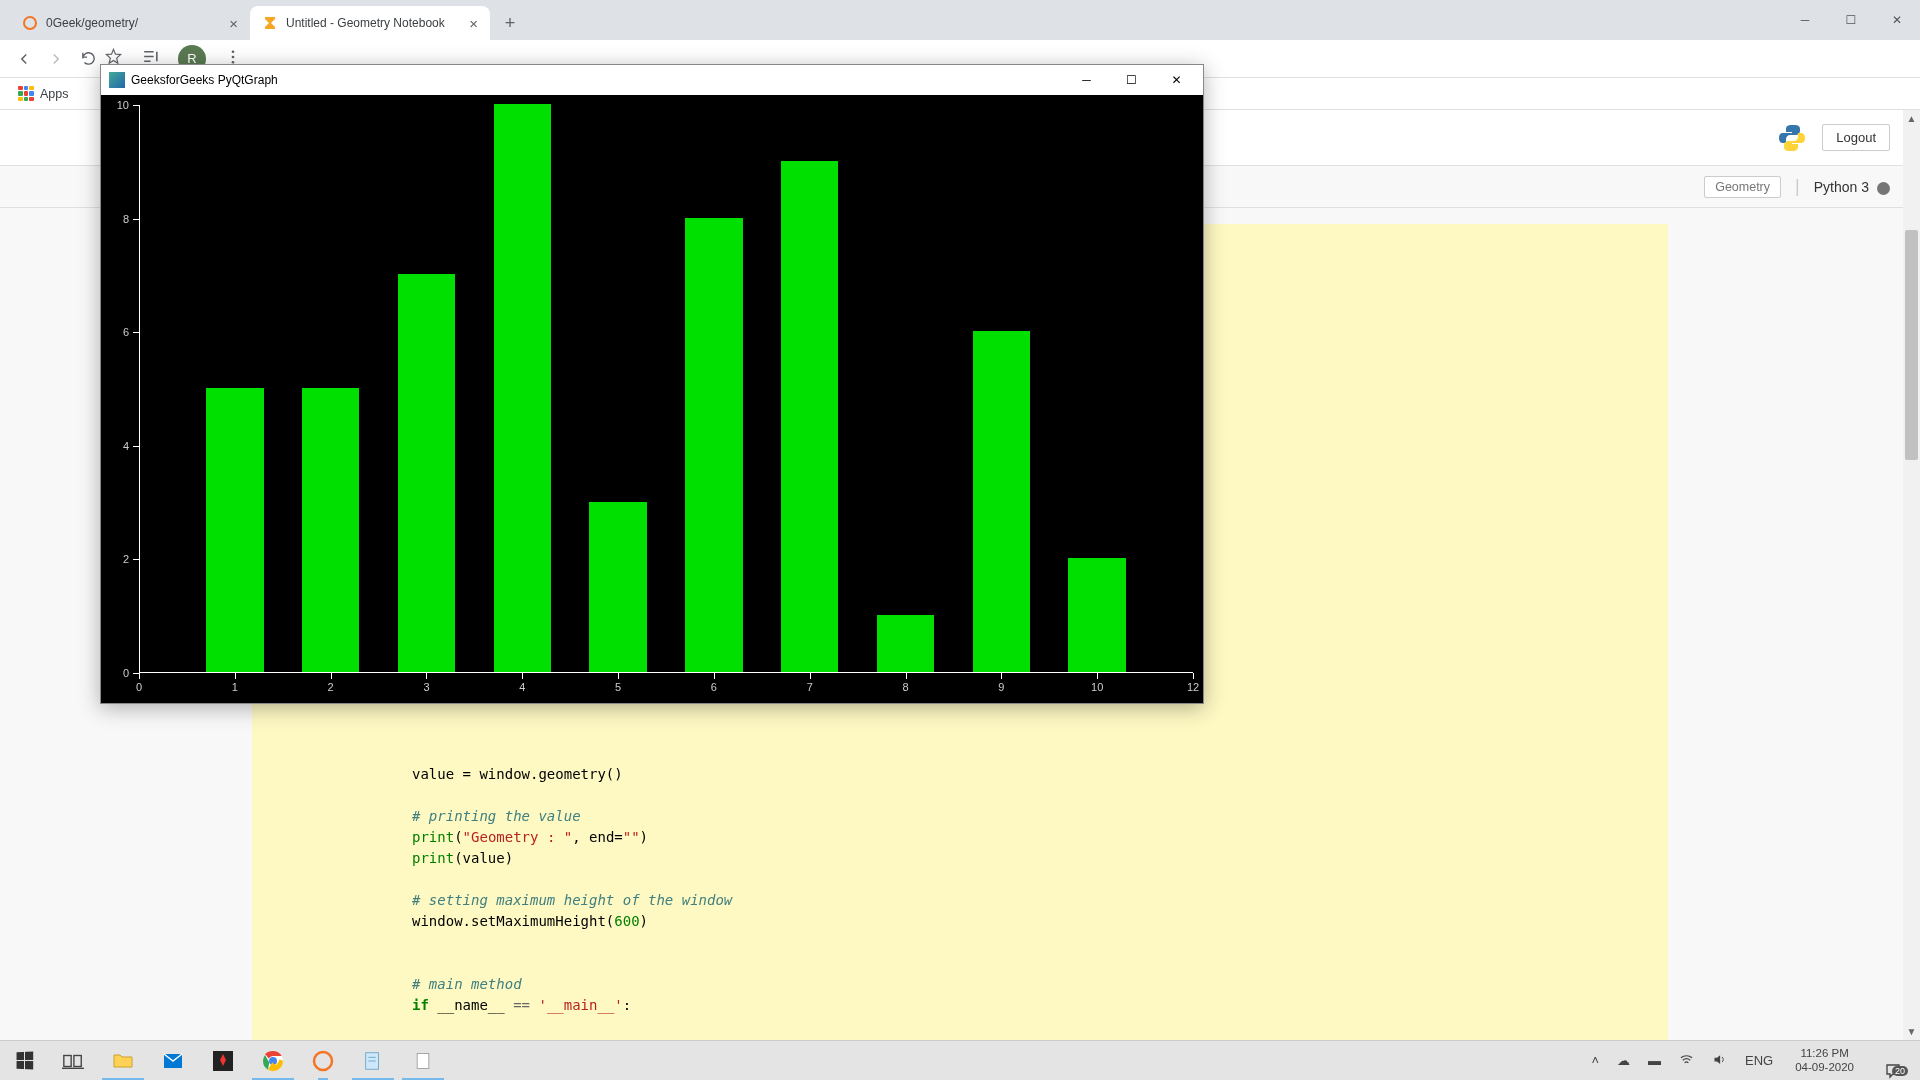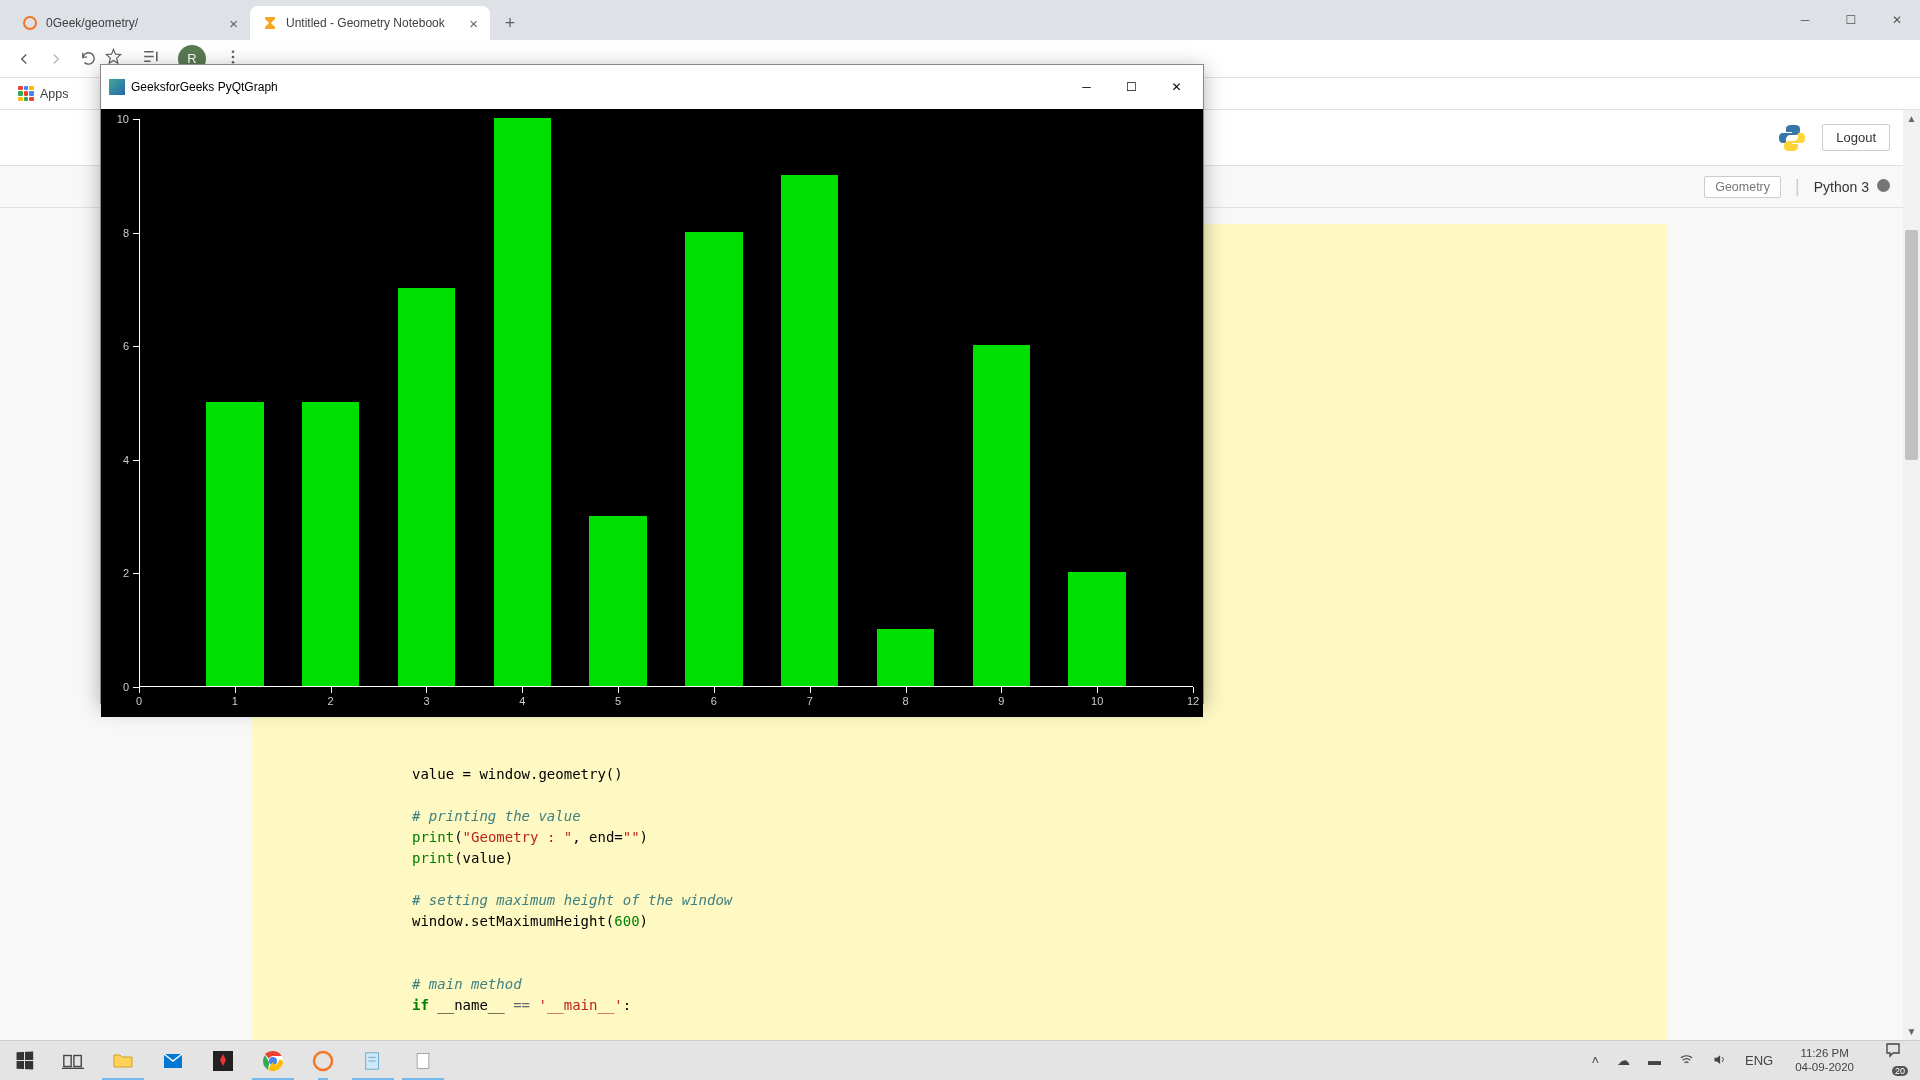--- a/index.html
+++ b/index.html
@@ -31,36 +31,36 @@
   .apps-icon span:nth-child(7){background:#fbbc04;} .apps-icon span:nth-child(8){background:#34a853;}
   .apps-icon span:nth-child(9){background:#ea4335;}
   
   
   .page { position:relative; background:#f8f8f8; height: calc(100% - 40px - 38px - 32px - 40px); }
   .jupyter-header { height:56px; background:#fff; border-bottom:1px solid #e0e0e0; display:flex; align-items:center; justify-content:flex-end; padding-right:30px; gap:14px;}
   .logout-btn { border:1px solid #ccc; background:#fff; padding:5px 13px; font-size:13px; color:#333; border-radius:2px;}
   .python-logo { width:32px; height:32px; }
   .jupyter-toolbar { height:42px; background:#f8f8f8; border-bottom:1px solid #e0e0e0; display:flex; align-items:center; justify-content:flex-end; padding-right:30px; gap:14px;}
   .trusted { border:1px solid #ccc; background:#fff; padding:3px 10px; font-size:12.5px; color:#777; border-radius:2px;}
-  .kernel { font-size:14px; color:#333; display:flex; align-items:flex-start; gap:8px;}
+  .kernel { font-size:14px; color:#333; display:flex; align-items:flex-end; gap:8px;}
   .kernel-dot { width:13px; height:13px; border-radius:50%; background:#757575;}
   .sep { color:#ccc; font-size:18px;}
   
   .notebook-body { background:#fef9c3; margin:16px auto; width:1416px; position:relative; top:0; padding:0; height:calc(100% - 98px); overflow:hidden;}
   .code-area { padding:0 0 0 160px; font-family:'DejaVu Sans Mono','Consolas',monospace; font-size:14px; line-height:1.5; color:#000; white-space:pre;}
   .c-comment { color:#408080; font-style:italic;}
   .c-builtin { color:#008000;}
   .c-string { color:#ba2121;}
   .c-kw { color:#008000; font-weight:bold;}
   .c-op { color:#666;}
   .c-num { color:#008000;}
   
   
   .pg-window { position:absolute; left:100px; top:64px; width:1104px; height:640px; background:#000; box-shadow:0 4px 20px rgba(0,0,0,.3); border:1px solid #888;}
-  .pg-titlebar { height:44px; background:#fff; display:flex; align-items:center; padding:0 4px 0 8px; font-size:12px; color:#000;}
+  .pg-titlebar { height:30px; background:#fff; display:flex; align-items:center; padding:0 4px 0 8px; font-size:12px; color:#000;}
   .pg-icon { width:16px; height:16px; margin-right:6px; background:linear-gradient(135deg,#4a9,#26a);}
   .pg-controls { margin-left:auto; display:flex;}
   .pg-ctrl { width:45px; height:28px; display:flex; align-items:center; justify-content:center; color:#000; font-size:12px;}
   .chart-area { position:relative; width:100%; height:calc(100% - 30px); background:#000;}
   .plot-region { position:absolute; left:38px; top:10px; right:10px; bottom:30px;}
   .y-axis-line { position:absolute; left:0; top:0; bottom:0; width:1px; background:#fff;}
   .y-tick { position:absolute; left:-6px; width:6px; height:1px; background:#fff;}
   .y-label { position:absolute; right:calc(100% + 10px); transform:translateY(-50%); color:#ccc; font-size:11px;}
   .x-axis-line { position:absolute; left:0; right:0; bottom:0; height:1px; background:#fff;}
   .x-tick { position:absolute; bottom:-6px; width:1px; height:6px; background:#fff;}
@@ -80,21 +80,21 @@
   .win-logo span { background:#333;}
   .search-box { width:395px; height:100%; background:#fff; border:1px solid #ccc; display:flex; align-items:center; padding:0 14px; color:#666; font-size:15px;}
   .search-box svg { margin-right:12px; }
   .task-icons { display:flex; height:100%;}
   .task-item { width:50px; height:100%; display:flex; align-items:center; justify-content:center; position:relative;}
   .task-item.active::after { content:''; position:absolute; bottom:0; left:4px; right:4px; height:2px; background:#76b9ed;}
   .task-item.pinned::after { content:''; position:absolute; bottom:0; left:20px; right:20px; height:2px; background:#76b9ed;}
   .tray { margin-left:auto; display:flex; align-items:center; height:100%; padding-right:6px; gap:10px; color:#444; font-size:12px;}
   .tray-time { text-align:center; font-size:11.5px; line-height:1.2; padding:0 8px;}
   .tray-icn { padding:0 4px; font-size:13px;}
-  .action-center { width:42px; height:100%; display:flex; align-items:flex-start; justify-content:center; position:relative;}
+  .action-center { width:42px; height:100%; display:flex; align-items:flex-end; justify-content:center; position:relative;}
   .badge { position:absolute; bottom:4px; right:6px; background:#555; color:#fff; font-size:9px; padding:0 3px; border-radius:6px;}
 </style>
 </head>
 <body>
 
 <div class="browser-tabs">
   <div class="tab inactive">
     <span class="favicon">
       <svg viewBox="0 0 16 16">
           <circle cx="8" cy="8" r="6" fill="none" stroke="#f37626" stroke-width="2"></circle>

